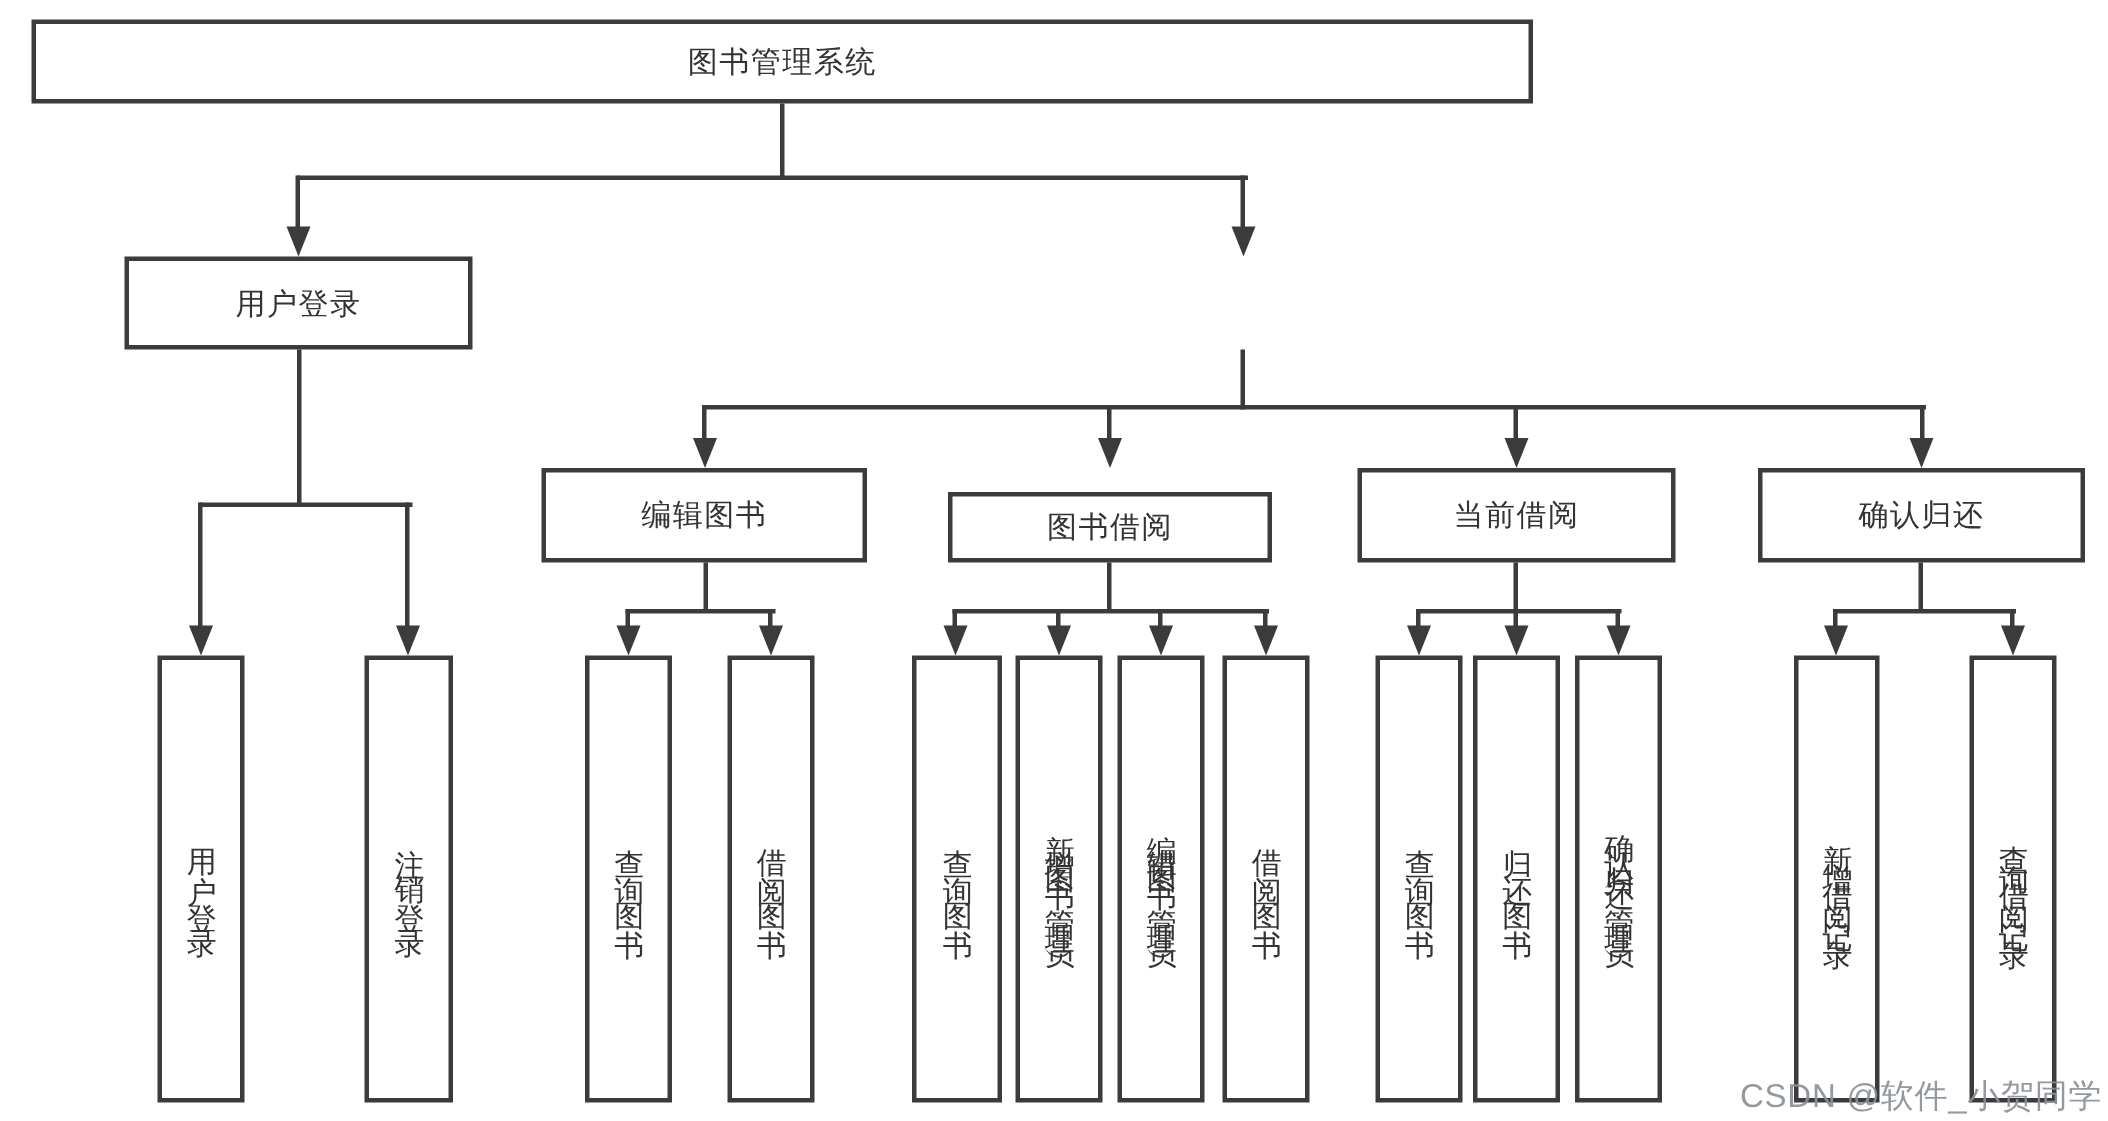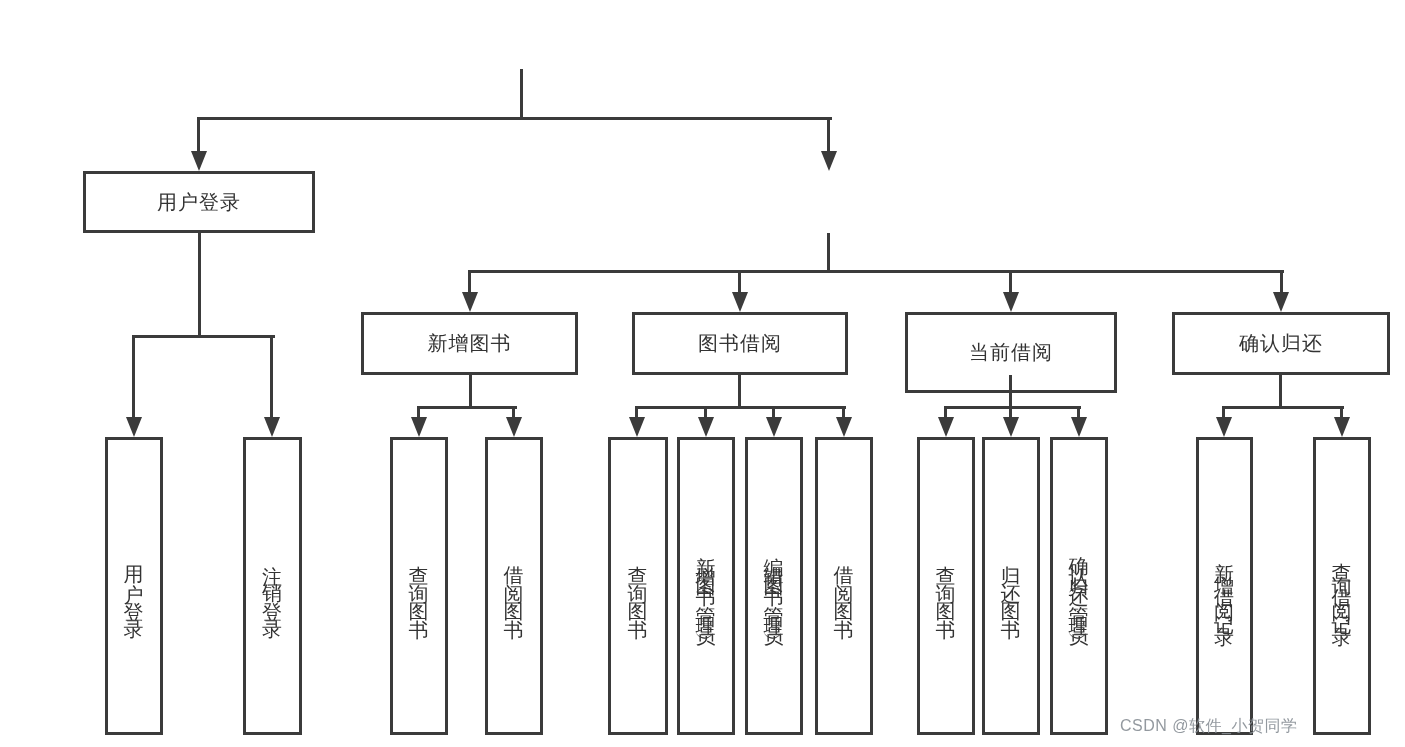--- a/index.html
+++ b/index.html
@@ -18,41 +18,44 @@
   }
   .leaf .v6{letter-spacing:13px;}
   .leaf .v9{letter-spacing:10px;}
   .ln{position:absolute;background:#3b3b3b;}
   .ah{
     position:absolute;width:0;height:0;
     border-left:8px solid transparent;border-right:8px solid transparent;
     border-top:20px solid #3b3b3b;
   }
   .watermark{
-    position:absolute;left:1120px;top:716px;font-size:16px;
+    position:absolute;left:1160px;top:716px;font-size:22px;
     color:rgba(138,144,151,0.92);letter-spacing:0.5px;white-space:nowrap;z-index:5;
   }
 </style>
 </head>
 <body>
 
 <div class="canvas">
 
+  <div class="box" style="left:21px;top:13px;width:1001px;height:56px">
+    <span class="lbl">图书管理系统</span>
+  </div>
 
   <div class="box" style="left:83px;top:171px;width:232px;height:62px">
     <span class="lbl">用户登录</span>
   </div>
 
   <div class="box" style="left:361px;top:312px;width:217px;height:63px">
-    <span class="lbl">新增图书</span>
+    <span class="lbl">编辑图书</span>
   </div>
-  <div class="box" style="left:632px;top:312px;width:216px;height:63px">
+  <div class="box" style="left:632px;top:328px;width:216px;height:47px">
     <span class="lbl">图书借阅</span>
   </div>
-  <div class="box" style="left:905px;top:312px;width:212px;height:81px">
+  <div class="box" style="left:905px;top:312px;width:212px;height:63px">
     <span class="lbl">当前借阅</span>
   </div>
   <div class="box" style="left:1172px;top:312px;width:218px;height:63px">
     <span class="lbl">确认归还</span>
   </div>
 
   <div class="box leaf" style="left:105px;top:437px;width:58px;height:298px">
     <span class="lbl">用户登录</span>
   </div>
   <div class="box leaf" style="left:243px;top:437px;width:59px;height:298px">

